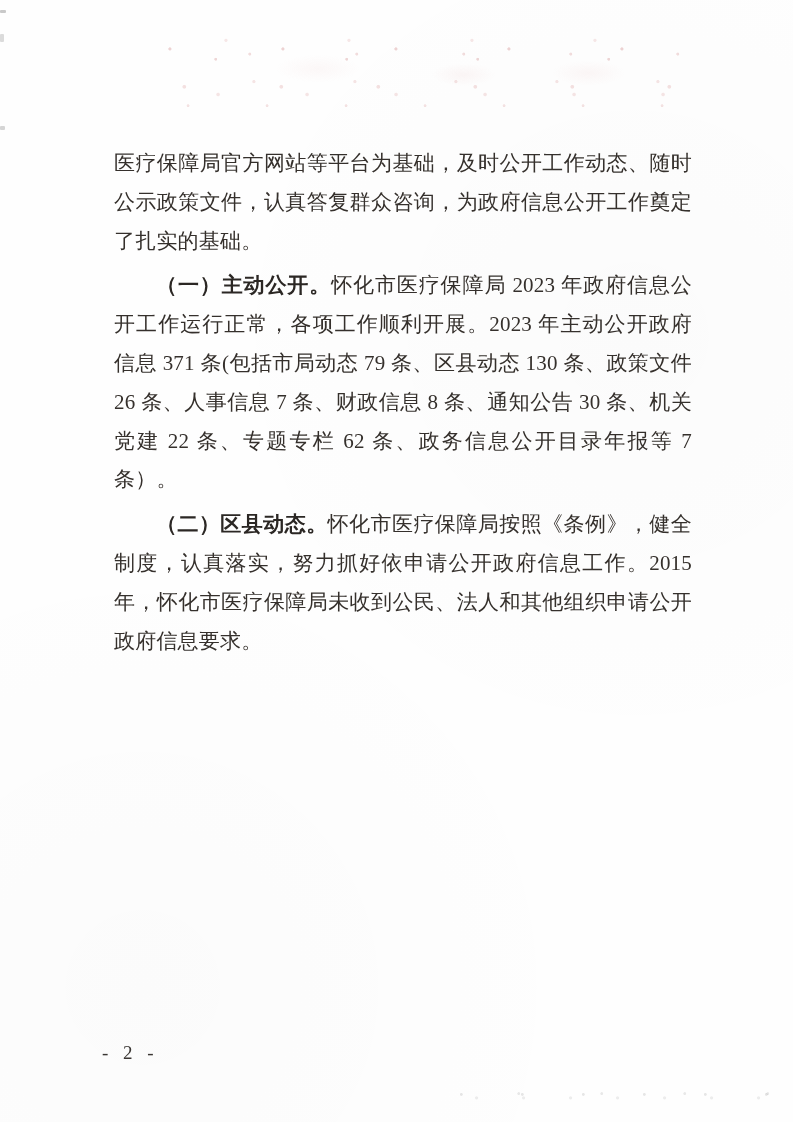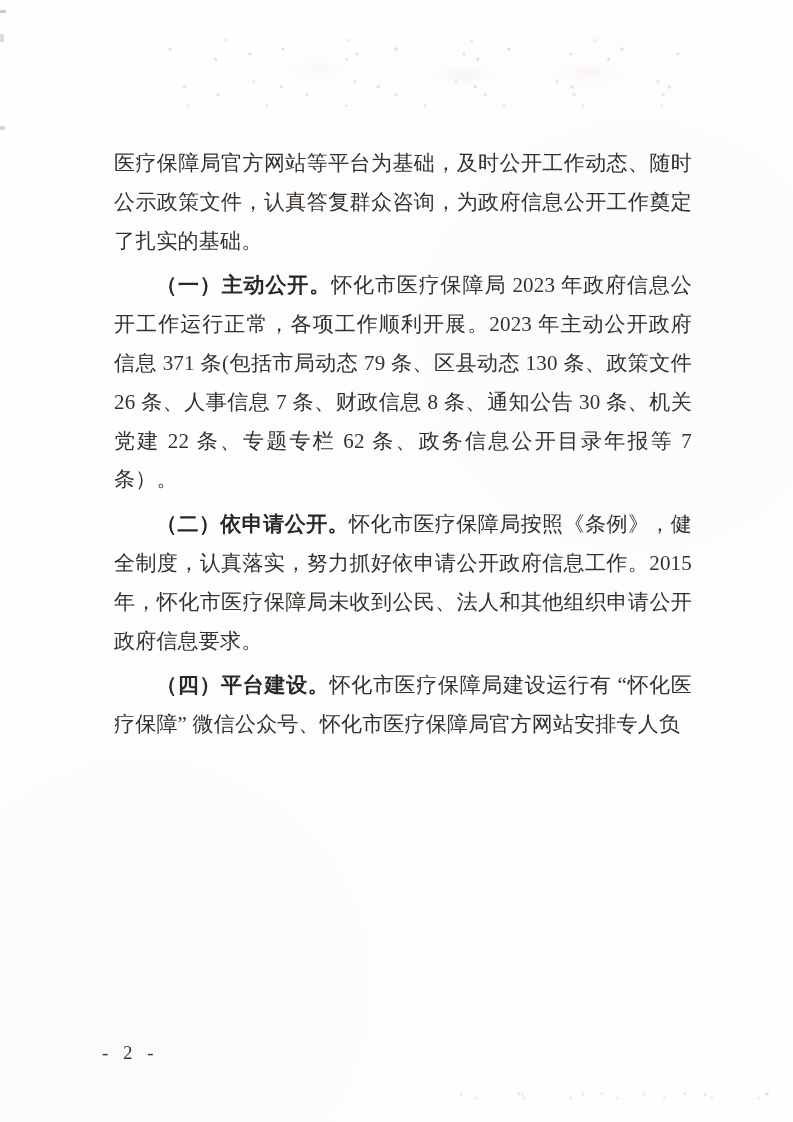--- a/index.html
+++ b/index.html
@@ -85,23 +85,22 @@
   <div class="edge-artifact ea1"></div>
   <div class="edge-artifact ea2"></div>
   <div class="edge-artifact ea3"></div>
 
   <div class="text-block">
 
     <p><span>医疗保障局官方网站等平台为基础，及时公开工作动态、随时公示政策文件，认真答复群众咨询，为政府信息公开工作奠定了扎实的基础。</span></p>
 
     <p class="indent"><span class="sec-heading">（一）主动公开。</span><span>怀化市医疗保障局 2023 年政府信息公开工作运行正常，各项工作顺利开展。2023 年主动公开政府信息 371 条(包括市局动态 79 条、区县动态 130 条、政策文件 26 条、人事信息 7 条、财政信息 8 条、通知公告 30 条、机关党建 22 条、专题专栏 62 条、政务信息公开目录年报等 7 条）。</span></p>
 
-    <p class="indent"><span class="sec-heading">（二）依申请公开。</span><span>怀化市医疗保障局按照《条例》，健全制度，认真落实，努力抓好依申请公开政府信息工作。2015 年，怀化市医疗保障局未收到公民、法人和其他组织申请公开政府信息要求。</span></p>
+    <p class="indent"><span class="sec-heading">（二）区县动态。</span><span>怀化市医疗保障局按照《条例》，健全制度，认真落实，努力抓好依申请公开政府信息工作。2015 年，怀化市医疗保障局未收到公民、法人和其他组织申请公开政府信息要求。</span></p>
 
 
-    <p class="indent"><span class="sec-heading">（四）平台建设。</span><span>怀化市医疗保障局建设运行有 “怀化医疗保障” 微信公众号、怀化市医疗保障局官方网站安排专人负</span></p>
 
     <div class="gray-noise"></div>
   </div>
 
   <div class="page-number">- 2 -</div>
 
 </div>
 
 </body></html>

